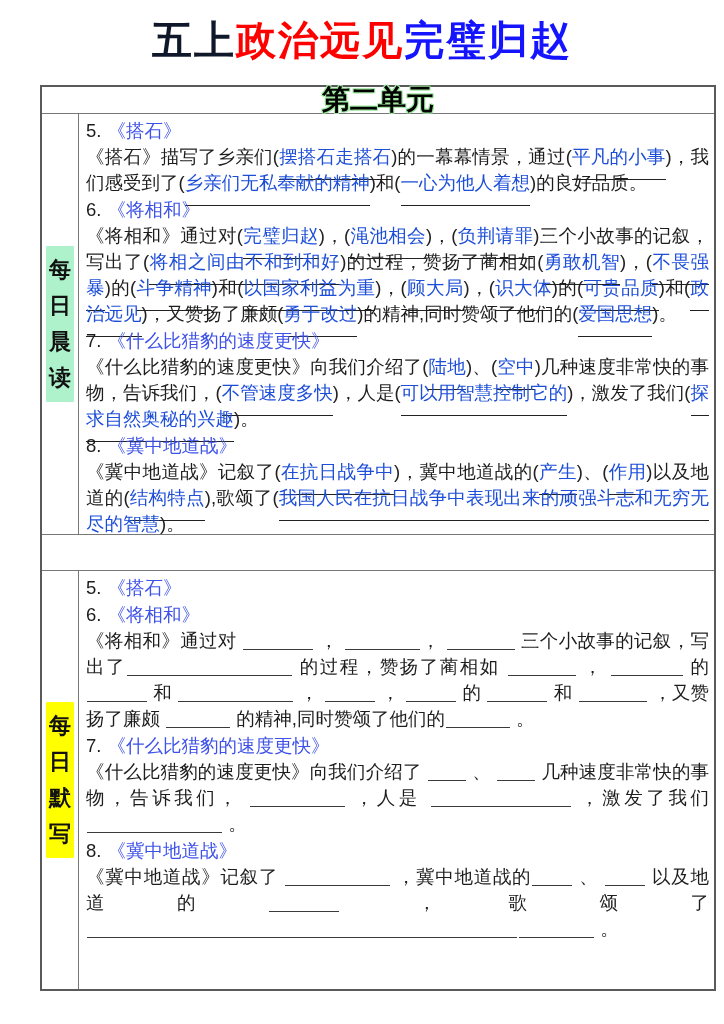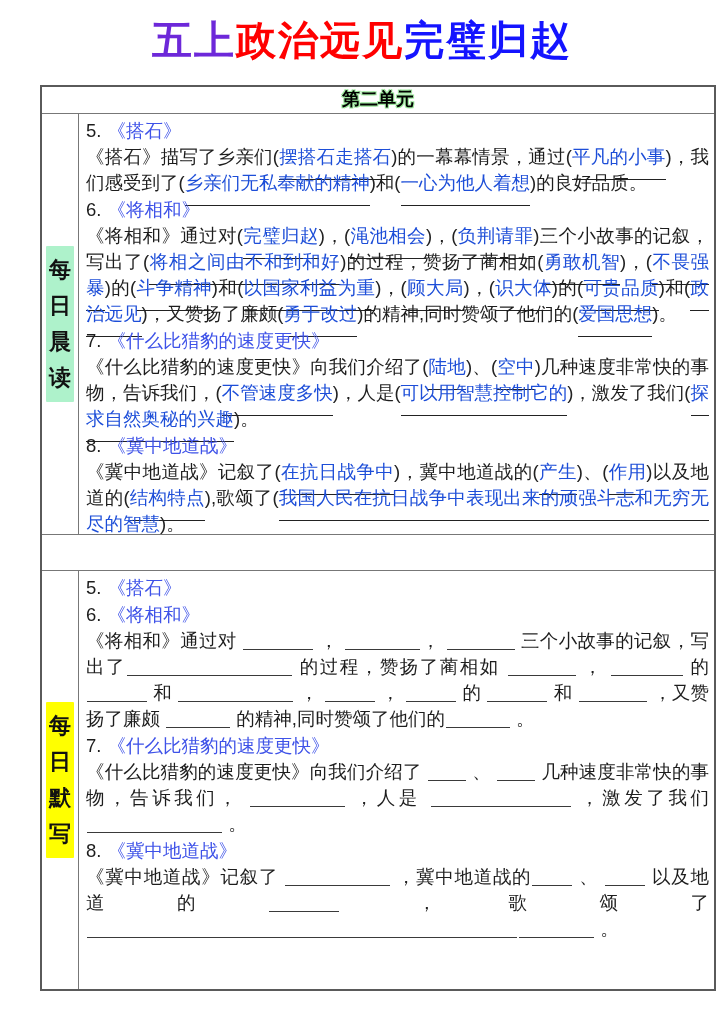--- a/index.html
+++ b/index.html
@@ -11,21 +11,21 @@
   .page-title{
     margin:16px 0 10px 0;text-align:center;
     font-size:40px;font-weight:bold;letter-spacing:2px;line-height:1.2;
   }
   .sheet{
     position:absolute;left:40px;top:85px;width:676px;
     border:2px solid #5a5a5a;box-sizing:border-box;background:#fff;
   }
   .unit-header{
     height:26px;border-bottom:1.5px solid #777;
-    text-align:center;font-size:18px;font-weight:bold;color:#000;
+    text-align:center;font-size:28px;font-weight:bold;color:#000;
     line-height:25px;
     text-shadow:1px 1px 0 #9ee89e,-1px -1px 0 #9ee89e,1px -1px 0 #9ee89e,-1px 1px 0 #9ee89e;
   }
   .row{display:flex;box-sizing:border-box;overflow:hidden;}
   .row-reading{height:420px;}
   .row-dictation{height:418px;}
   .spacer-row{
     height:37px;border-top:1.5px solid #777;border-bottom:1.5px solid #777;
     box-sizing:border-box;background:#fff;
   }
@@ -51,21 +51,21 @@
   .key-wrap{color:#222;}
   .key-text{color:#1d4ed8;border-bottom:1.6px solid #222;padding-bottom:12px;}
   .blank{
     display:inline-block;border-bottom:1.8px solid #3a3a3a;
     height:0.9em;vertical-align:-3px;margin:0 1px;
   }
 </style>
 </head>
 <body>
 
-<h1 class="page-title"><span style="color: #6d28d9;">五上</span><span style="color: rgb(255, 0, 0);">政治远见</span><span style="color: rgb(20, 20, 255);">完璧归赵</span></h1>
+<h1 class="page-title"><span style="color: #0f172a;">五上</span><span style="color: rgb(255, 0, 0);">政治远见</span><span style="color: rgb(20, 20, 255);">完璧归赵</span></h1>
 
 <div class="sheet">
   <div class="unit-header">第二单元</div>
 
   <div class="row row-reading">
     <div class="label-col">
       <div class="label-block" id="label-morning-reading" style="background: rgb(174, 242, 203);">
           <span>每</span>
           <span>日</span>
           <span>晨</span>

